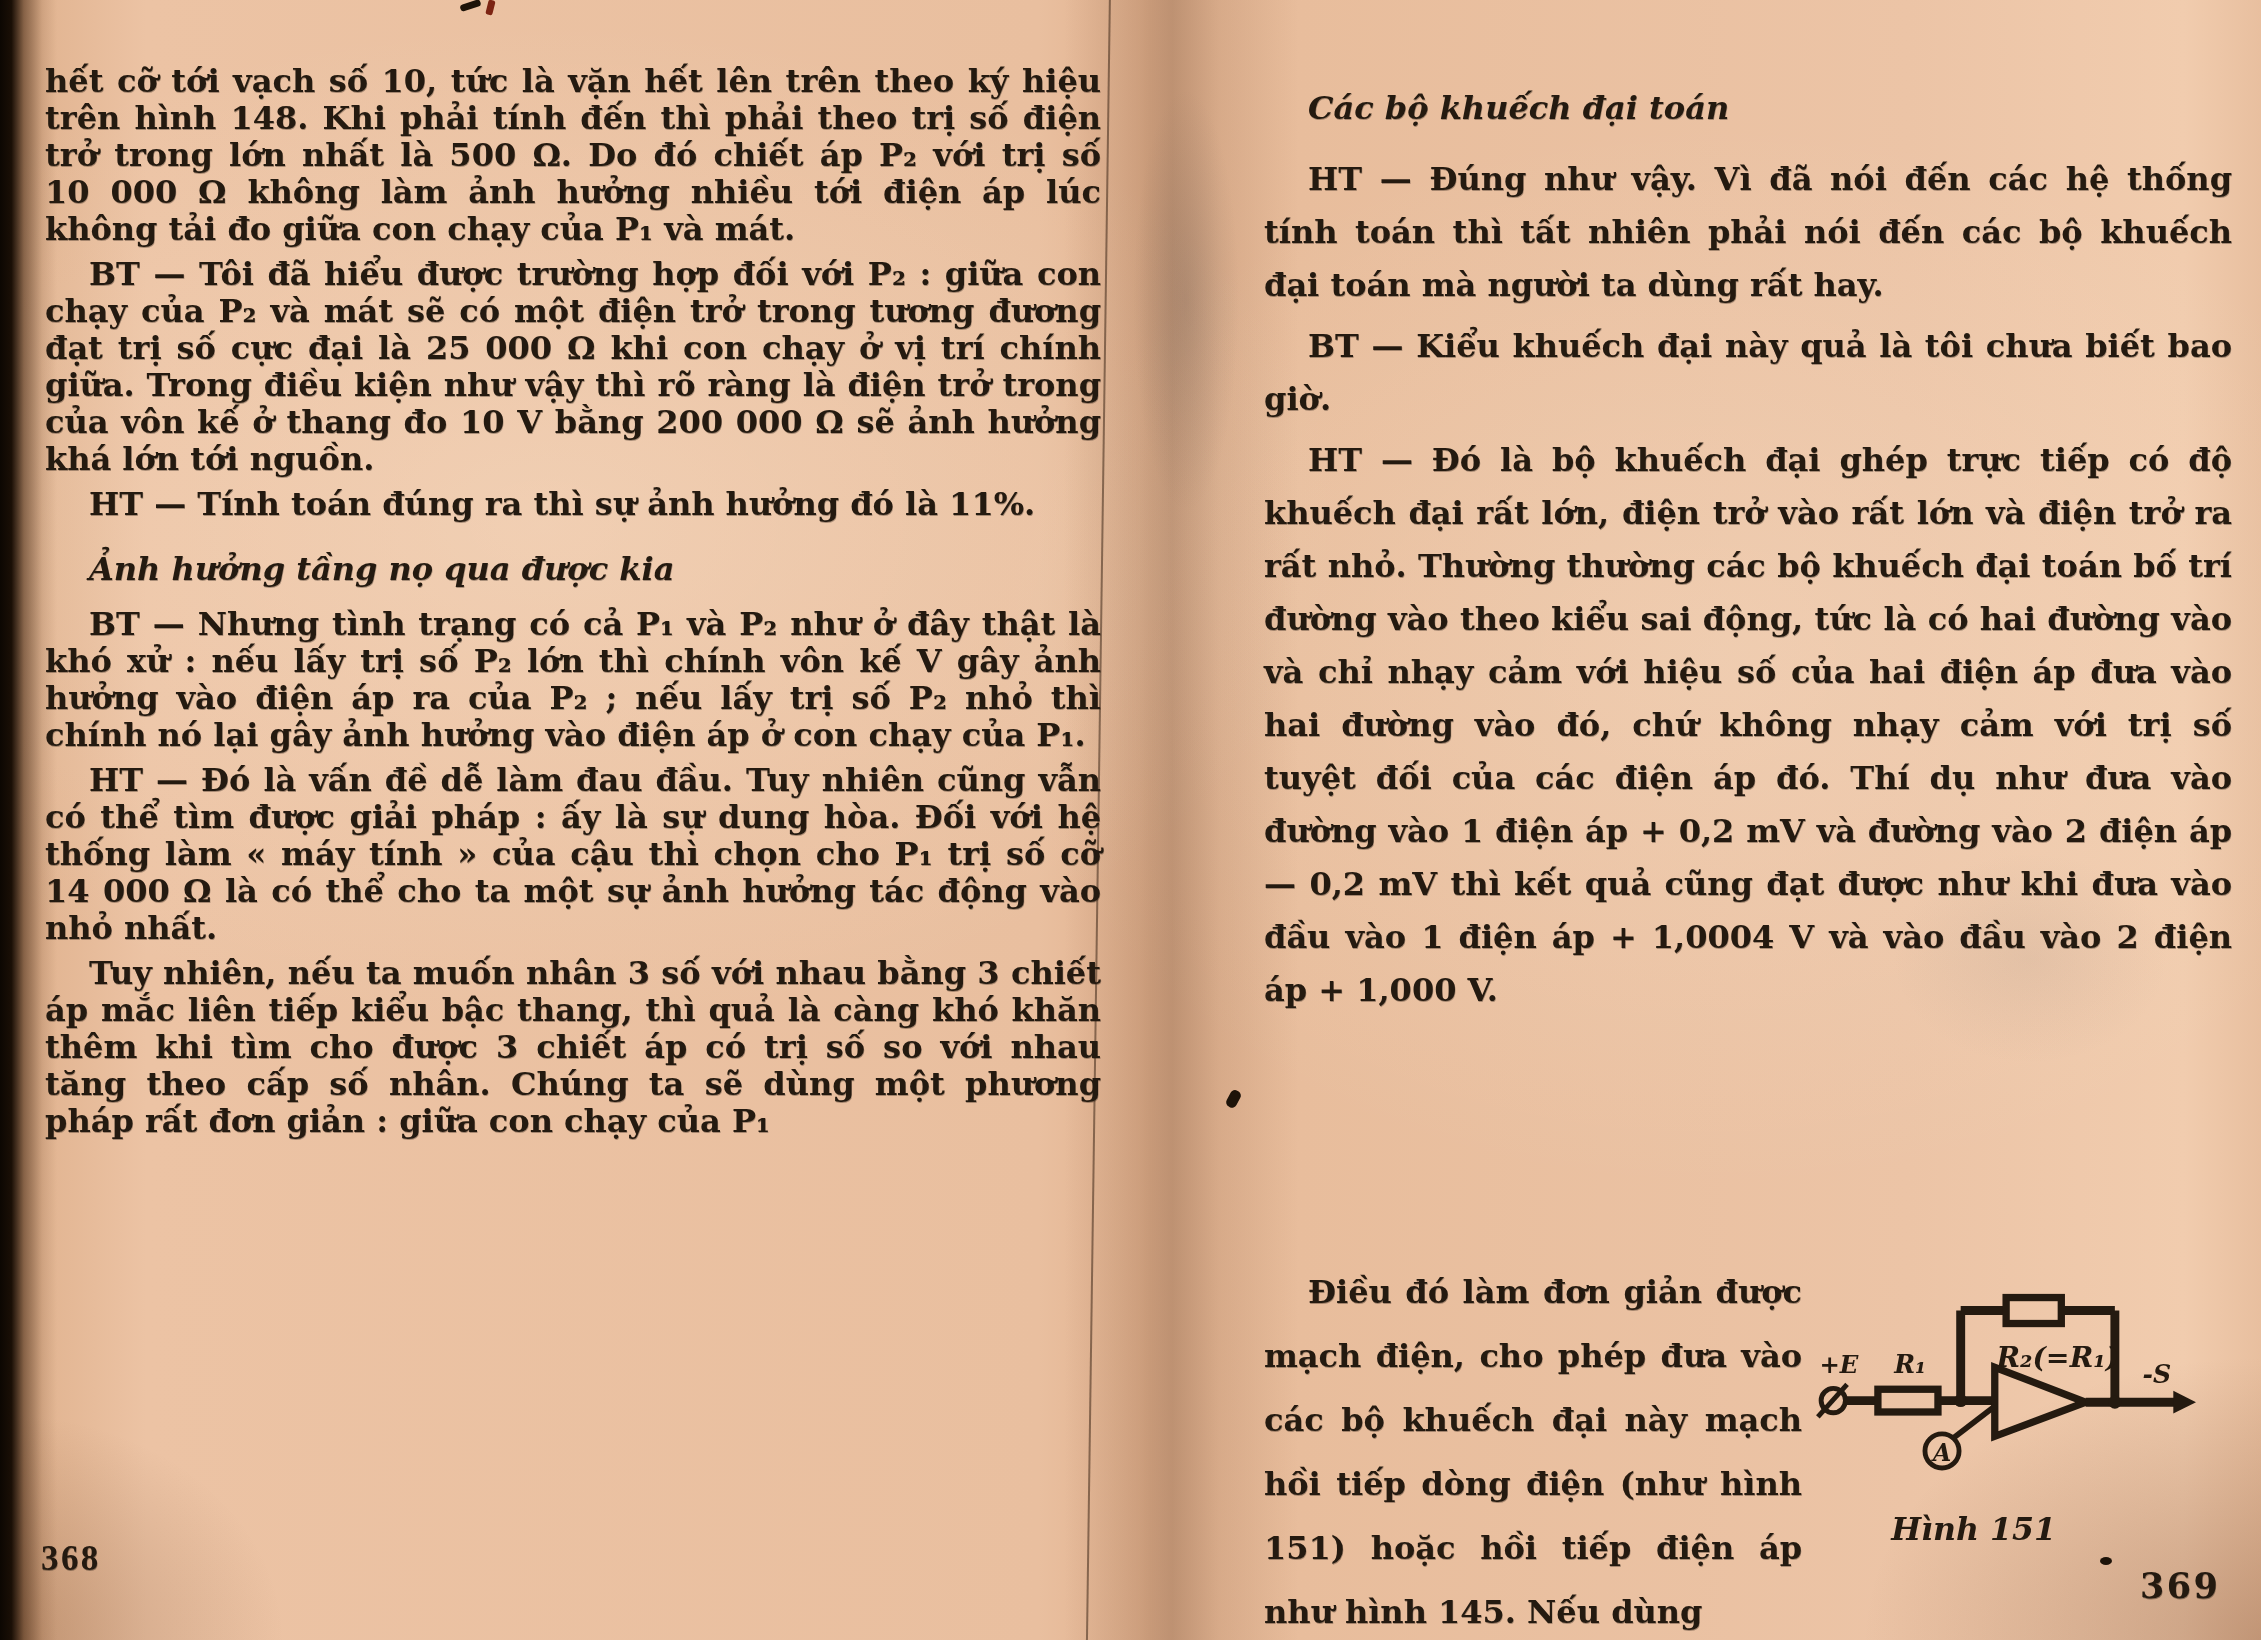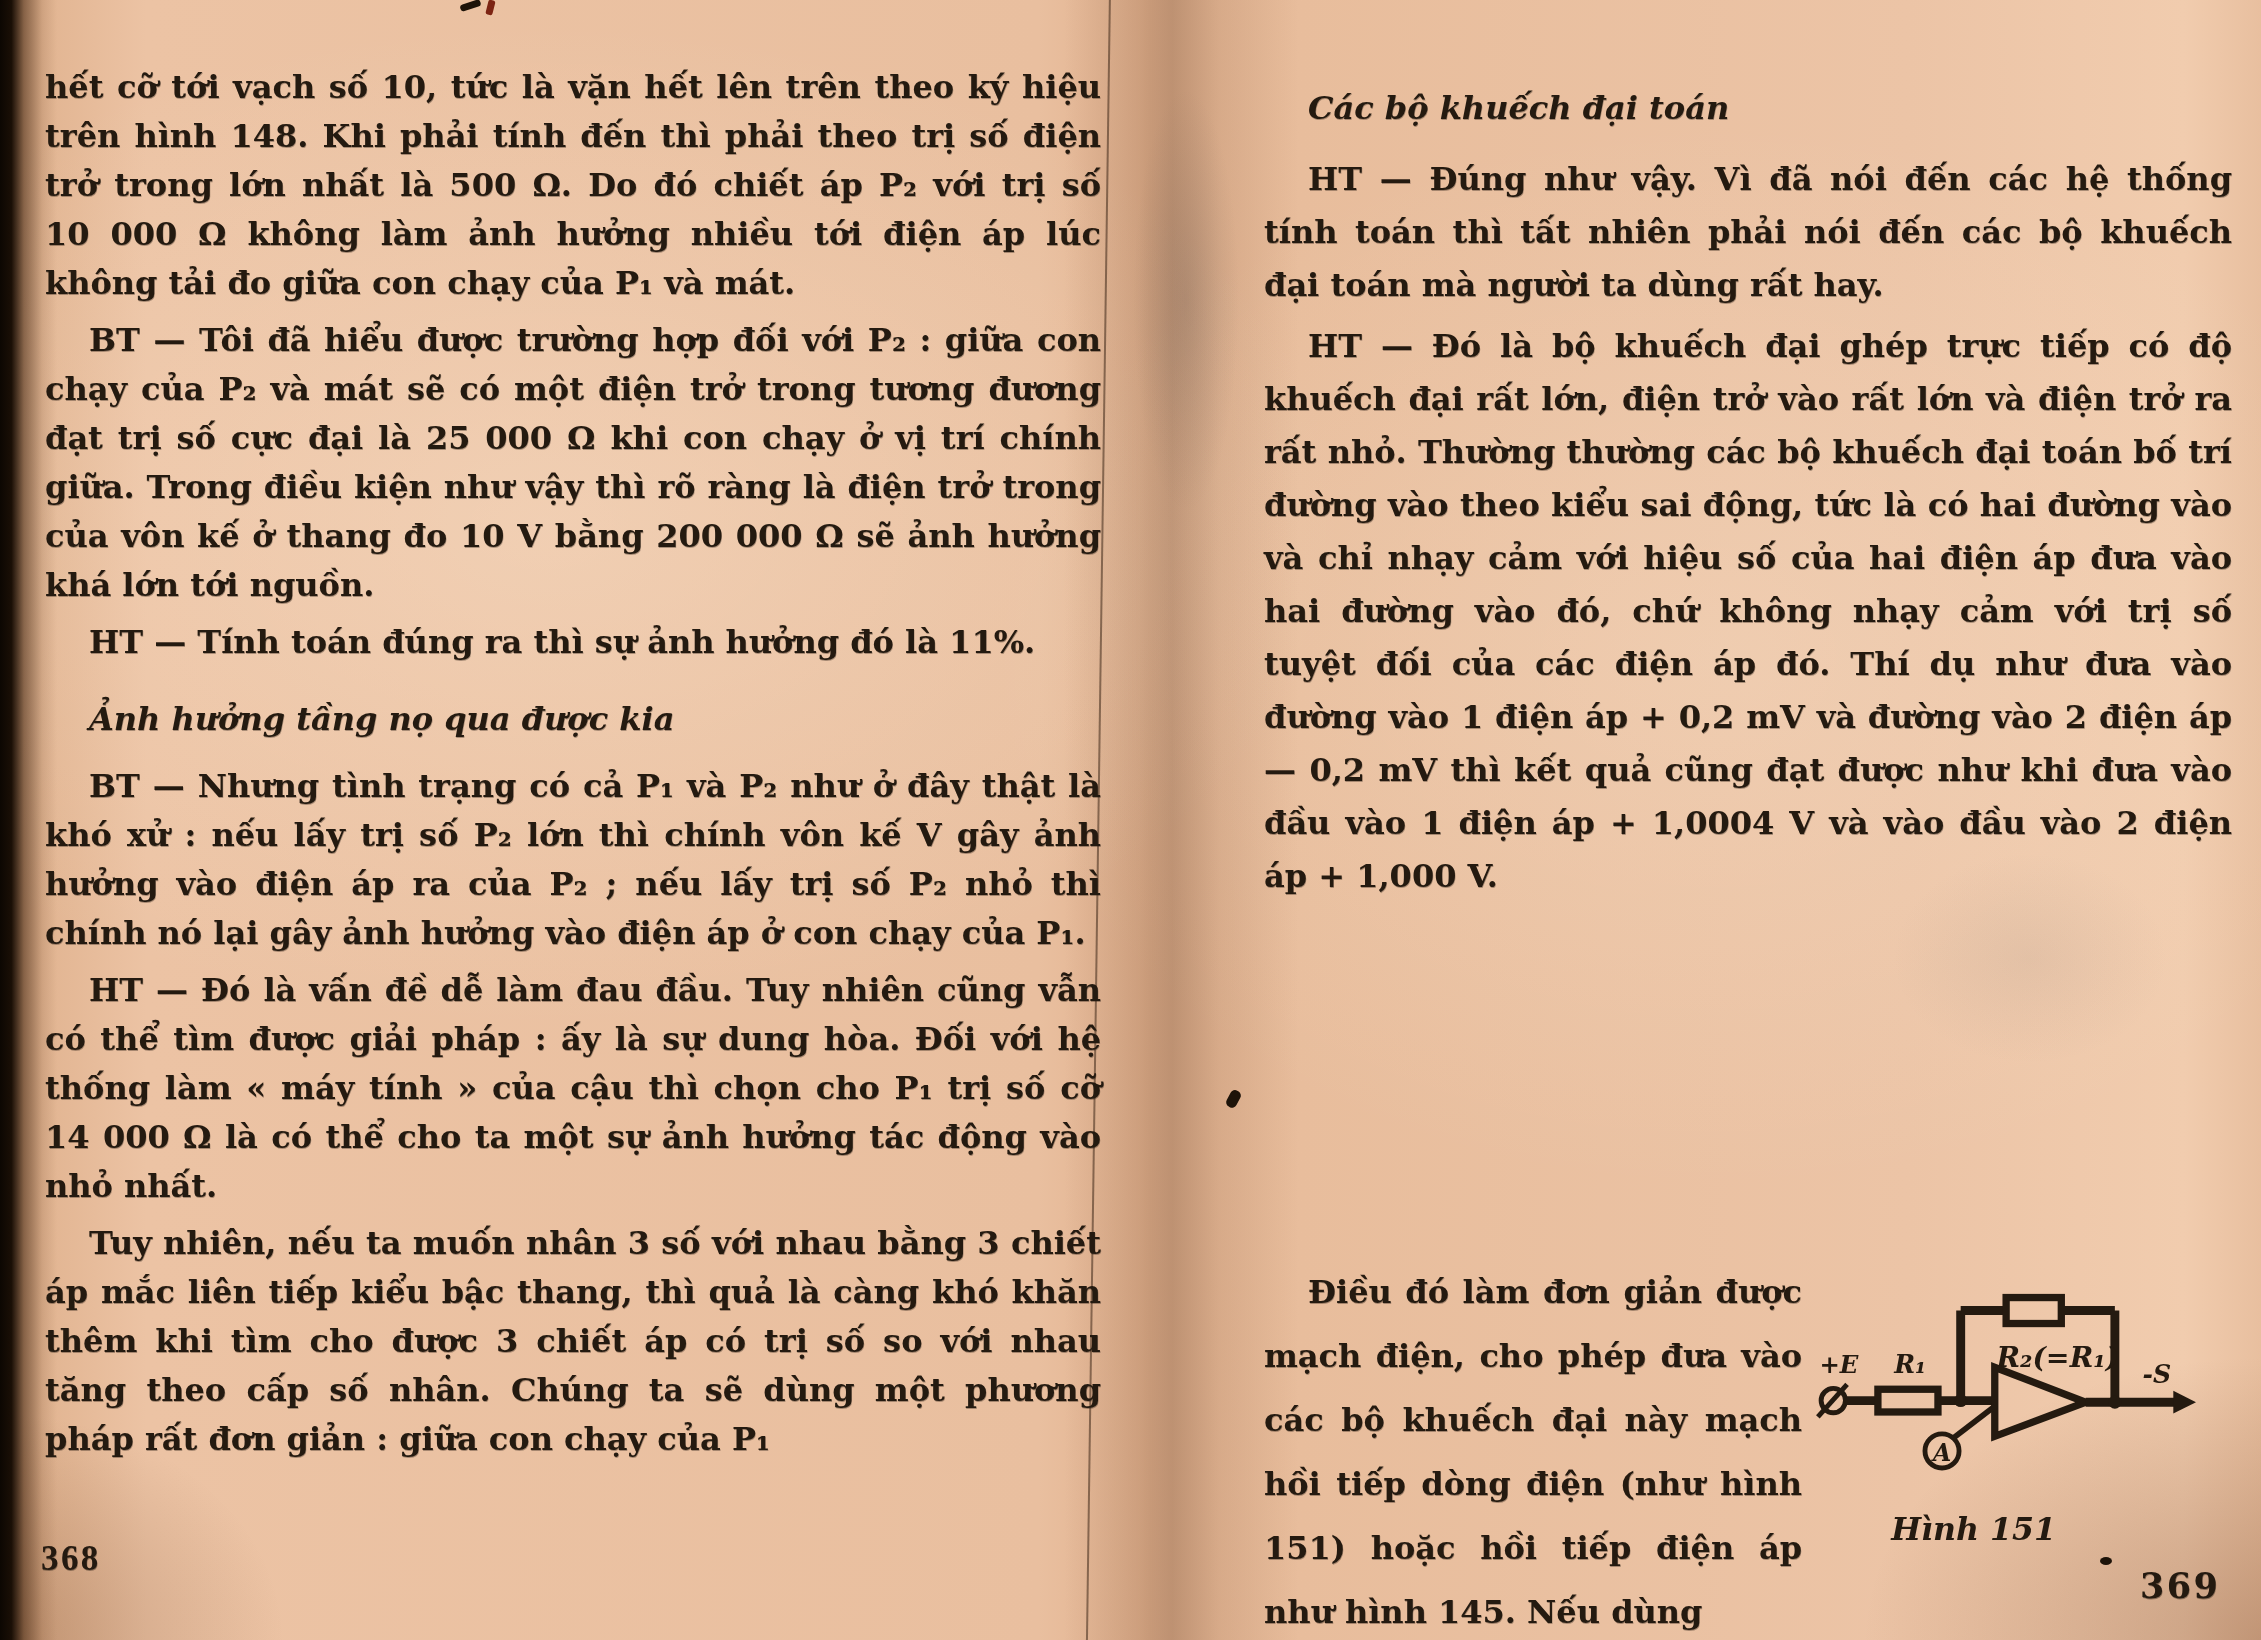--- a/index.html
+++ b/index.html
@@ -19,21 +19,21 @@
   .gutter { position:absolute; left:1064px; top:0; width:235px; height:100%;
     background:linear-gradient(90deg, rgba(100,60,35,0) 0%, rgba(104,64,38,0.16) 32%, rgba(88,52,30,0.26) 46%, rgba(104,64,38,0.10) 66%, rgba(104,64,38,0) 100%); }
   .crease { position:absolute; left:1109px; top:-9.7px; width:2.4px; height:1673px;
     background:rgba(45,25,12,0.50); transform:rotate(0.8deg); transform-origin:top left; }
   .smudge1 { position:absolute; left:1133px; top:89px; width:106px; height:422px; border-radius:50%;
     background:radial-gradient(closest-side, rgba(95,85,80,0.22), rgba(95,85,80,0)); }
   .smudge2 { position:absolute; left:1892px; top:853px; width:276px; height:211px; border-radius:50%;
     background:radial-gradient(closest-side, rgba(120,110,105,0.10), rgba(120,110,105,0)); }
   .page { position:absolute; text-align:justify; font-weight:700;
     text-shadow:0.5px 0.5px 0 rgba(36,26,16,0.35); }
-  .page-left  { left:45px;  top:63px; width:1056px; font-size:32px; line-height:49px; }
+  .page-left  { left:45px;  top:63px; width:1056px; font-size:32px; line-height:37px; }
   .page-right { left:1264px; top:54px; width:968px; font-size:32px; line-height:53px; }
   .para { margin:0 0 8px 0; }
   .indent { text-indent:44px; }
   .heading { font-style:italic; text-align:left; text-indent:44px; margin:28px 0 18px 0; }
   .narrow-para { position:absolute; left:1264px; top:1260px; width:538px;
     font-size:32px; line-height:64px; text-align:justify; font-weight:700;
     text-shadow:0.5px 0.5px 0 rgba(36,26,16,0.35); }
   .pgnum { position:absolute; font-size:35px; font-weight:700; letter-spacing:2.4px;
     text-shadow:0.5px 0.5px 0 rgba(36,26,16,0.4); }
   .pgnum-left { left:41px; top:1539px;font-family:Liberation Serif, serif; }
@@ -70,20 +70,21 @@
     <p class="para heading">Ảnh hưởng tầng nọ qua được kia</p>
     <p class="para indent"><span>BT —&nbsp;</span><span>Nhưng tình trạng có cả P₁ và P₂ như ở đây thật là khó xử : nếu lấy trị số P₂ lớn thì chính vôn kế V gây ảnh hưởng vào điện áp ra của P₂ ; nếu lấy trị số P₂ nhỏ thì chính nó lại gây ảnh hưởng vào điện áp ở con chạy của P₁.</span></p>
     <p class="para indent"><span>HT —&nbsp;</span><span>Đó là vấn đề dễ làm đau đầu. Tuy nhiên cũng vẫn có thể tìm được giải pháp : ấy là sự dung hòa. Đối với hệ thống làm «&nbsp;máy tính&nbsp;» của cậu thì chọn cho P₁ trị số cỡ 14&nbsp;000&nbsp;Ω là có thể cho ta một sự ảnh hưởng tác động vào nhỏ nhất.</span></p>
     <p class="para indent"><span></span><span>Tuy nhiên, nếu ta muốn nhân 3 số với nhau bằng 3 chiết áp mắc liên tiếp kiểu bậc thang, thì quả là càng khó khăn thêm khi tìm cho được 3 chiết áp có trị số so với nhau tăng theo cấp số nhân. Chúng ta sẽ dùng một phương pháp rất đơn giản : giữa con chạy của P₁</span></p>
   </div>
   <div class="pgnum pgnum-left">368</div>
 
   <div class="page page-right">
     <p class="para heading">Các bộ khuếch đại toán</p>
     <p class="para indent"><span>HT —&nbsp;</span><span>Đúng như vậy. Vì đã nói đến các hệ thống tính toán thì tất nhiên phải nói đến các bộ khuếch đại toán mà người ta dùng rất hay.</span></p>
+    <p class="para indent"><span>BT —&nbsp;</span><span>Kiểu khuếch đại này quả là tôi chưa biết bao giờ.</span></p>
     <p class="para indent"><span>HT —&nbsp;</span><span>Đó là bộ khuếch đại ghép trực tiếp có độ khuếch đại rất lớn, điện trở vào rất lớn và điện trở ra rất nhỏ. Thường thường các bộ khuếch đại toán bố trí đường vào theo kiểu sai động, tức là có hai đường vào và chỉ nhạy cảm với hiệu số của hai điện áp đưa vào hai đường vào đó, chứ không nhạy cảm với trị số tuyệt đối của các điện áp đó. Thí dụ như đưa vào đường vào 1 điện áp +&nbsp;0,2&nbsp;mV và đường vào 2 điện áp —&nbsp;0,2&nbsp;mV thì kết quả cũng đạt được như khi đưa vào đầu vào 1 điện áp +&nbsp;1,0004&nbsp;V và vào đầu vào 2 điện áp +&nbsp;1,000&nbsp;V.</span></p>
   </div>
 
   <div class="narrow-para indent"><span>Điều đó làm đơn giản được mạch điện, cho phép đưa vào các bộ khuếch đại này mạch hồi tiếp dòng điện (như hình 151) hoặc hồi tiếp điện áp như hình 145. Nếu dùng</span></div>
 
   <div class="figure">
     <svg viewBox="0 0 545 435" width="443" height="353">
 
       <circle class="fig-line" cx="27" cy="140" r="15" stroke-width="6"></circle>
       <line class="fig-line" x1="8" y1="160" x2="44" y2="120" stroke-width="6"></line>

